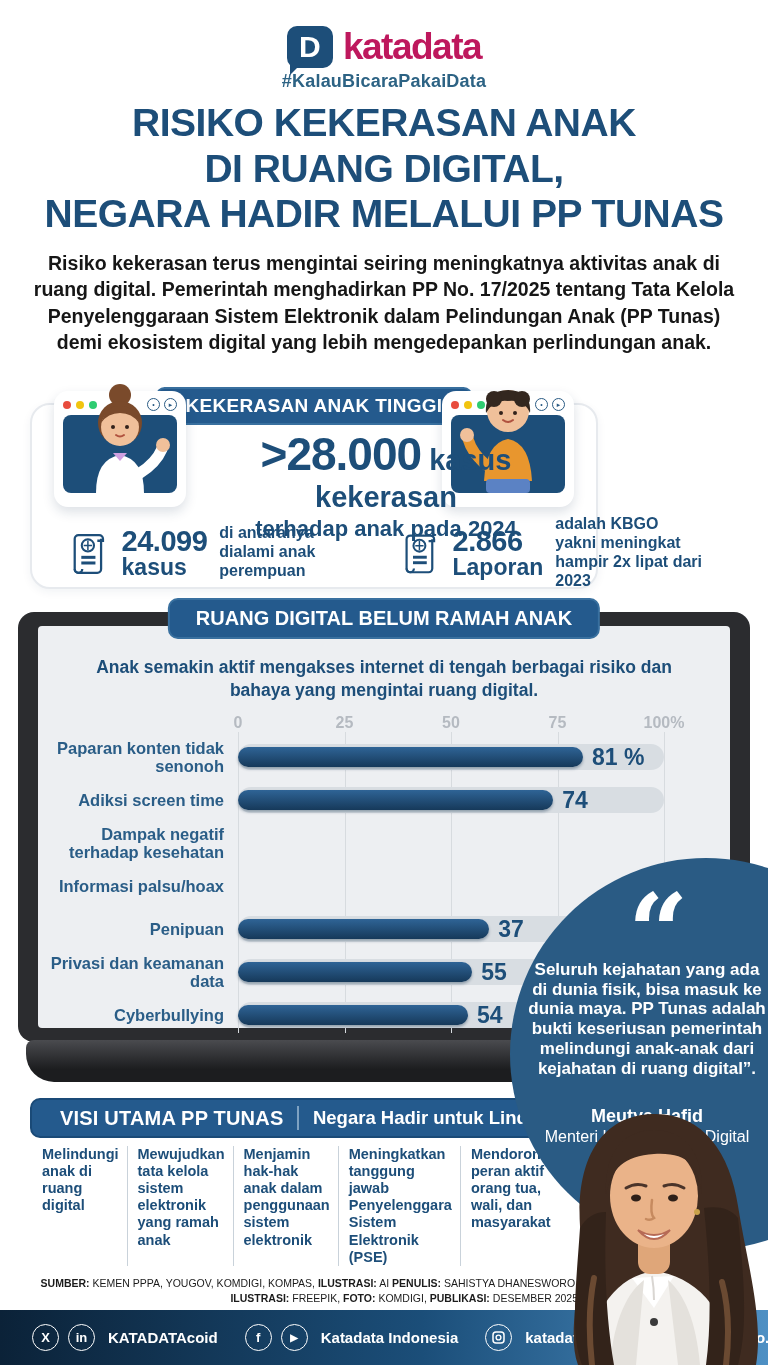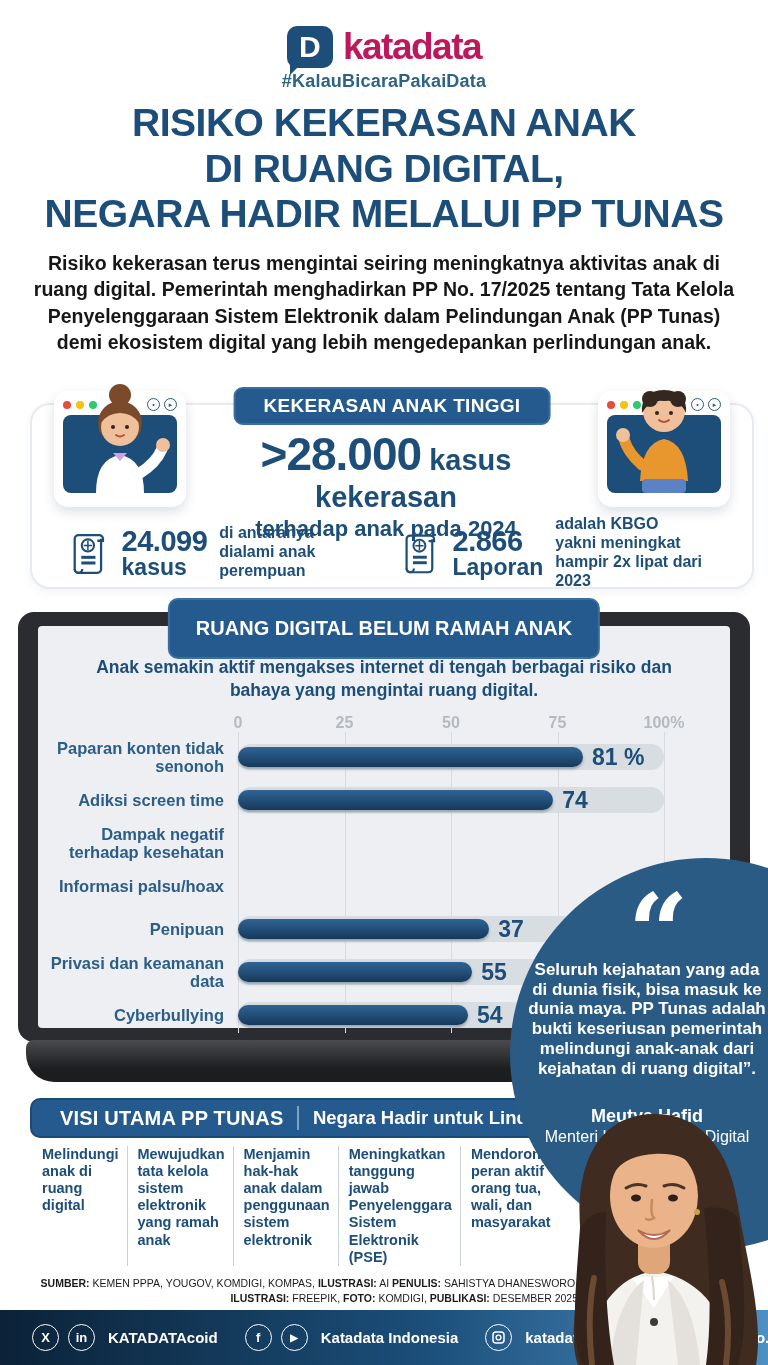--- a/index.html
+++ b/index.html
@@ -16,21 +16,21 @@
   .logo-icon::after { content:""; position:absolute; left:3px; bottom:-7px;
     border:7px solid transparent; border-top-color:#1d4e79; border-left-color:#1d4e79; }
   .logo-word { font-size:37px; font-weight:800; letter-spacing:-1.5px; color:#be185d; }
   .logo-tagline { margin-top:3px; font-size:18px; font-weight:700; color:#2d6384; letter-spacing:.2px; }
   
   .title { position:absolute; top:100px; left:0; width:768px; text-align:center;
     font-size:39px; font-weight:800; line-height:1.17; color:#1d4e79; letter-spacing:-.5px; }
   .intro { position:absolute; top:250px; left:32px; width:704px; text-align:center;
     font-size:19.5px; font-weight:600; line-height:1.35; color:#161616; }
   
-  .stats-card { position:absolute; top:403px; left:30px; width:724px; height:186px;
+  .stats-card { position:absolute; top:403px; left:30px; width:568px; height:186px;
     background:#fff; border:2px solid #e7eaee; border-radius:20px; box-shadow:0 3px 10px rgba(20,50,80,.06); }
   .badge-pill { position:absolute; left:50%; transform:translateX(-50%); top:-18px;
     background:#245a8d; border:2px solid #39709f; border-radius:9px; color:#fff;
     font-size:19px; font-weight:800; padding:6px 28px; white-space:nowrap; letter-spacing:.3px; }
   .char-window { position:absolute; top:-14px; width:132px; height:116px; background:#fff;
     border-radius:14px; box-shadow:0 5px 12px rgba(20,50,80,.15); }
   .char-window.left { left:22px; } .char-window.right { right:22px; }
   .cw-head { display:flex; align-items:center; gap:5px; padding:7px 9px 4px; }
   .dot { width:8px; height:8px; border-radius:50%; }
   .dot.r{background:#e84c3d;} .dot.y{background:#f1c40f;} .dot.g{background:#2ecc71;}
@@ -53,21 +53,21 @@
   
   .laptop { position:absolute; top:612px; left:18px; width:732px; height:430px;
     background:#2b2c2f; border-radius:16px; padding:14px 20px; }
   .laptop-nub { position:absolute; top:-8px; width:22px; height:12px; background:#232427; border-radius:4px; }
   .nub-l { left:168px; } .nub-r { right:168px; }
   .screen { width:100%; height:100%; background:#edeff2; border-radius:4px; position:relative; }
   .laptop-base { position:absolute; top:1040px; left:26px; width:716px; height:42px;
     background:linear-gradient(180deg,#4a4b4f,#1c1d1f 70%); border-radius:8px 8px 28px 28px; }
   .badge-chart { position:absolute; top:598px; left:50%; transform:translateX(-50%);
     background:#245a8d; border:2px solid #39709f; border-radius:10px; color:#fff;
-    font-size:20px; font-weight:800; padding:17px 26px; white-space:nowrap; z-index:5; }
+    font-size:20px; font-weight:800; padding:7px 26px; white-space:nowrap; z-index:5; }
   .chart-sub { padding:30px 40px 0; text-align:center; font-size:17.5px; font-weight:700;
     line-height:1.3; color:#1d4e79; }
   .chart { position:relative; margin-top:12px; padding:0 66px 0 8px; }
   .chart-ticks { position:relative; height:22px; margin-left:192px; }
   .chart-ticks span { position:absolute; transform:translateX(-50%); font-size:16px;
     font-weight:600; color:#b5bac1; }
   .chart-body { position:relative; }
   .gridlines { position:absolute; top:-4px; bottom:4px; left:192px; right:0; }
   .gridlines i { position:absolute; top:0; bottom:0; width:1px; background:#d7dbdf; }
   .bar-row { position:relative; display:flex; align-items:center; height:43px; }

